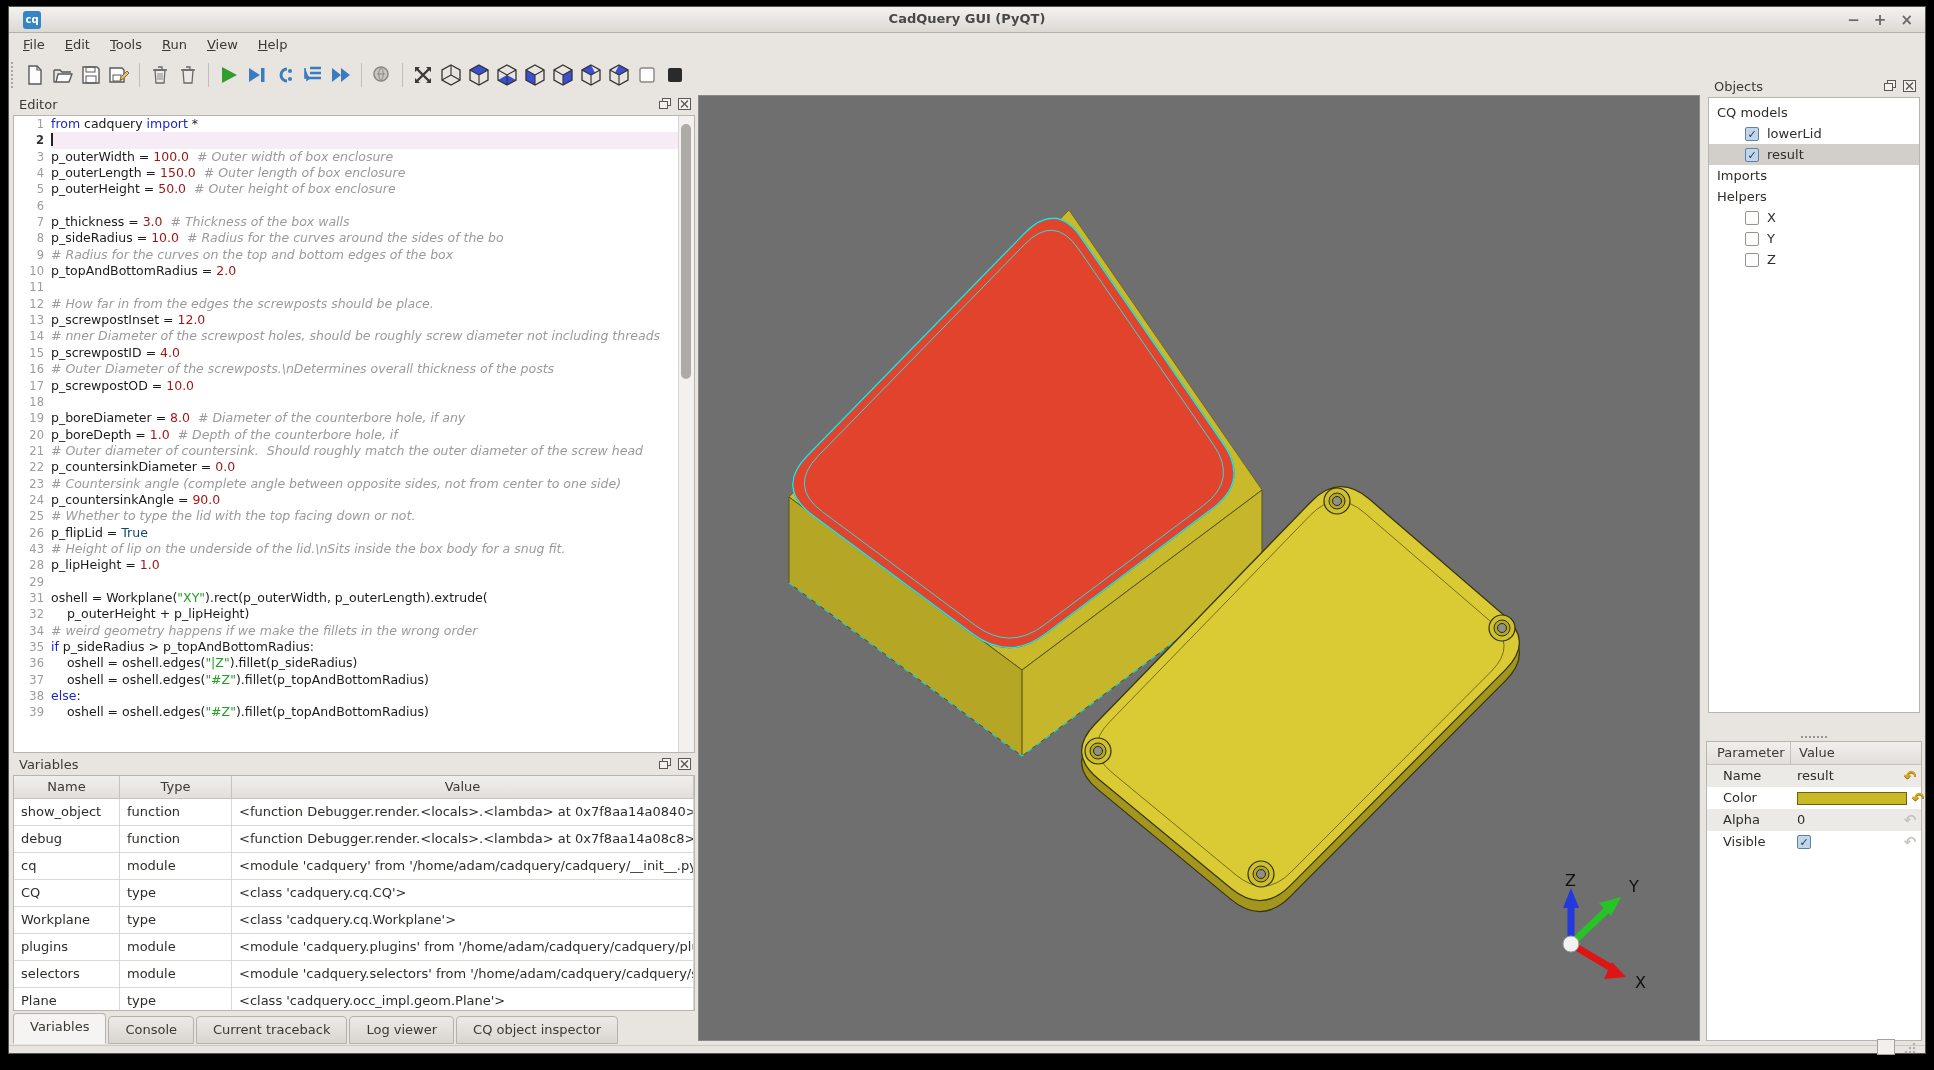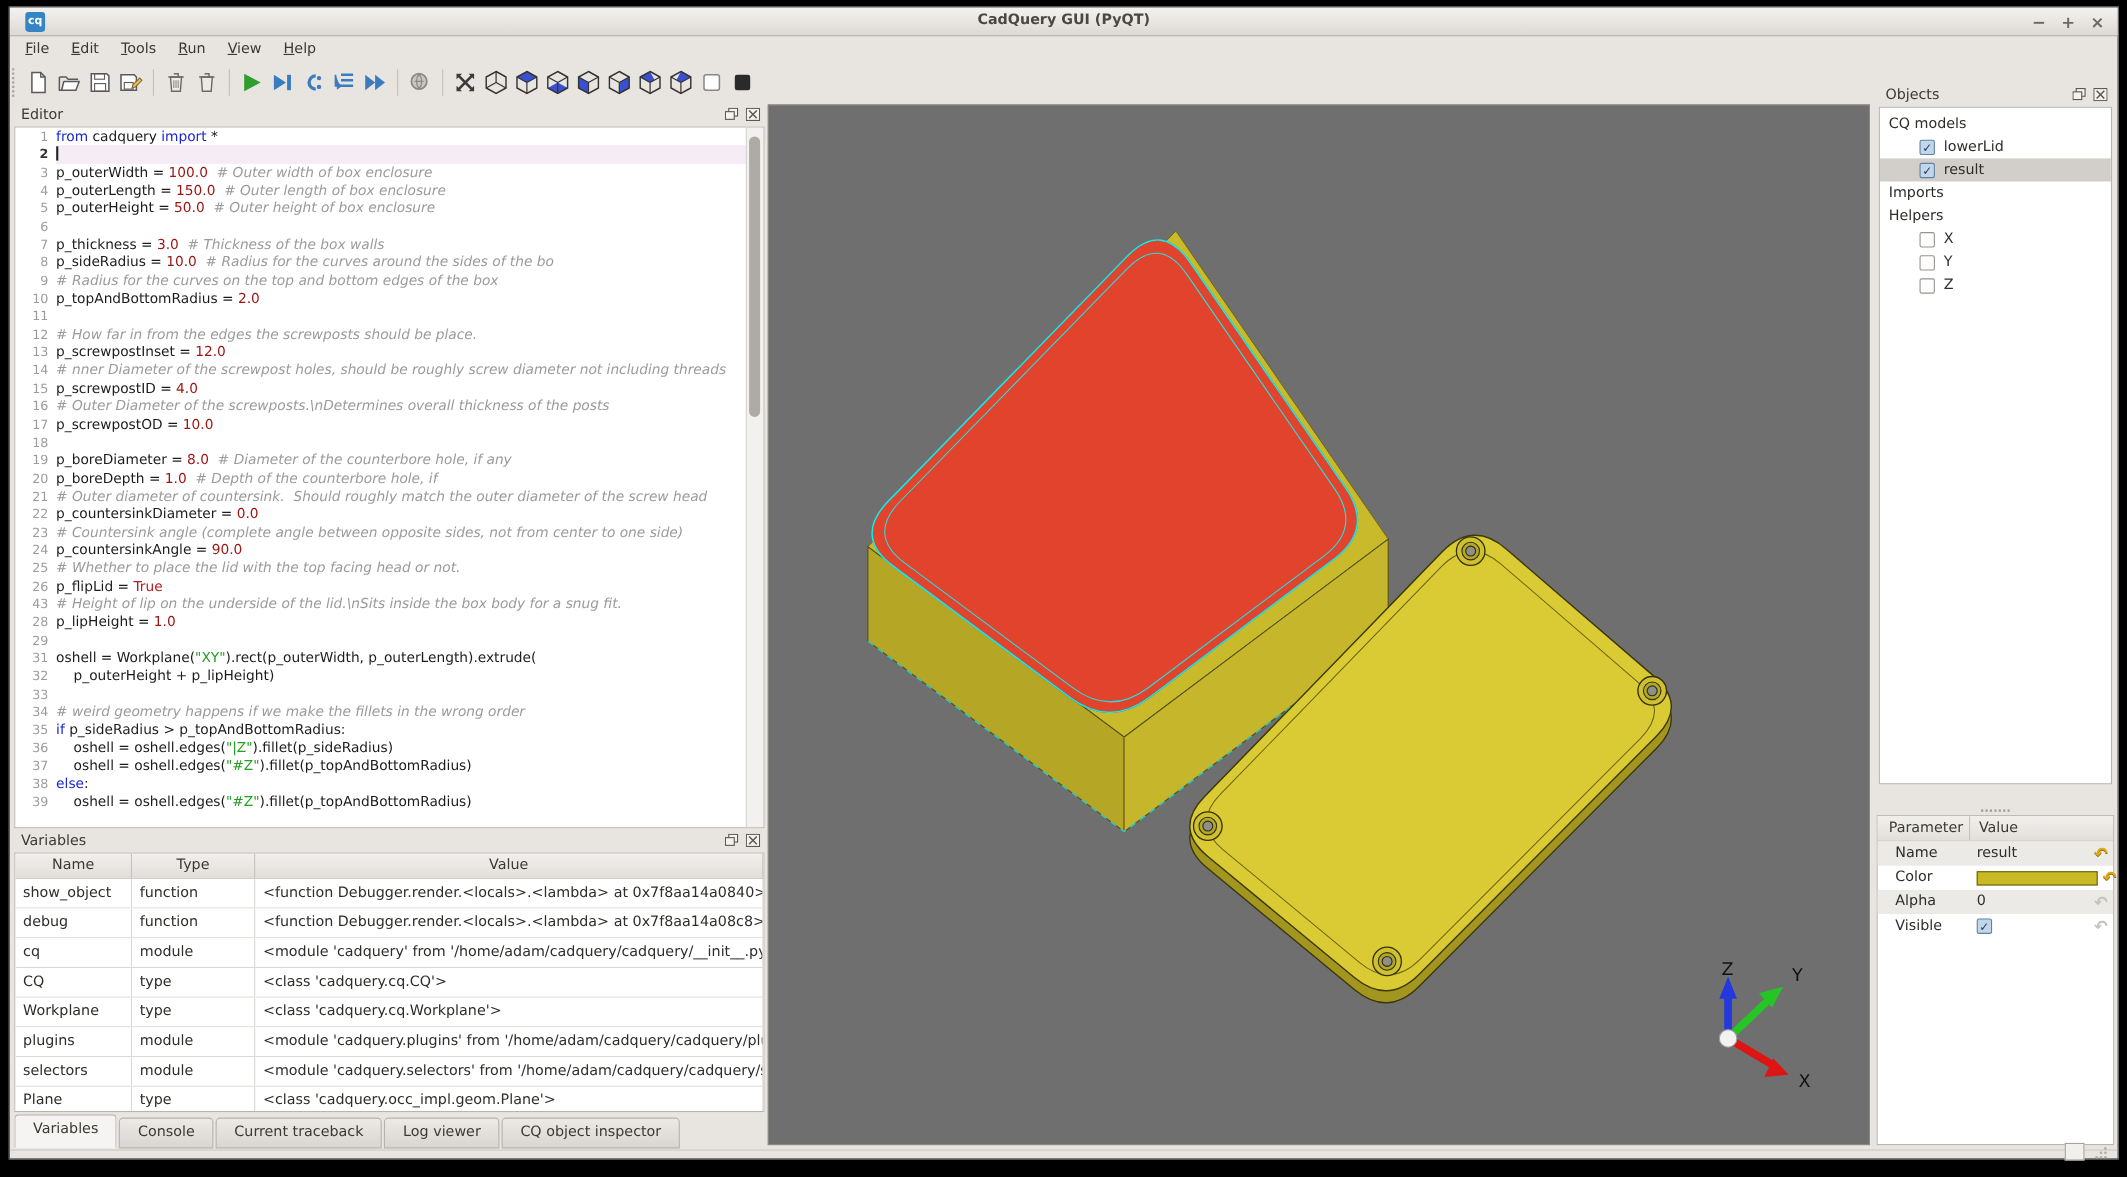--- a/index.html
+++ b/index.html
@@ -36,21 +36,21 @@
   #code-wrap{position:absolute;left:0;top:0;right:15px;bottom:0;overflow:hidden;background:#fff;}
   .cl{display:flex;height:16.35px;line-height:16.35px;white-space:pre;font-size:12.5px;}
   .cl .ln{width:30px;flex:0 0 30px;text-align:right;padding-right:7px;color:#9c9c9c;font-size:11.5px;}
   .cl .ct{flex:1;overflow:hidden;}
   .cl.cur .ct{background:#f6ecf6;}
   .cl.cur .ln{color:#333;font-weight:bold;}
   .caret{display:inline-block;width:2px;height:13px;background:#222;vertical-align:-2px;}
   .tok-k{color:#1a27cf;}
   .tok-n{color:#9b1512;}
   .tok-s{color:#22a022;}
-  .tok-b{color:#b91c1c;text-align:center;}
+  .tok-b{color:#0c4a6e;text-align:center;}
   .tok-c{color:#9a9a9a;font-style:italic;}
   .tok-p{color:#1b1b1b;}
   .vscroll{position:absolute;top:0;right:0;bottom:0;width:15px;background:#f3f1ef;border-left:1px solid #d8d5d1;}
   .vthumb{position:absolute;left:2px;width:10px;background:#aeaba7;border-radius:5px;}
   
   #vars-panel{left:2px;top:748px;width:686px;height:258px;}
   #vars-panel .pcontent{top:20px;}
   .vt-head{display:flex;height:22px;line-height:22px;background:linear-gradient(#f1efec,#e2dfdb);
     border-bottom:1px solid #c6c3bf;color:#3b3934;}
   .vt-head span{text-align:center;border-right:1px solid #c6c3bf;box-sizing:border-box;}
@@ -297,28 +297,27 @@
             <div class="cl"><span class="ln">15</span><span class="ct"><span class="tok-p">p_screwpostID = </span><span class="tok-n">4.0</span></span></div>
             <div class="cl"><span class="ln">16</span><span class="ct"><span class="tok-c"># Outer Diameter of the screwposts.\nDetermines overall thickness of the posts</span></span></div>
             <div class="cl"><span class="ln">17</span><span class="ct"><span class="tok-p">p_screwpostOD = </span><span class="tok-n">10.0</span></span></div>
             <div class="cl"><span class="ln">18</span><span class="ct"></span></div>
             <div class="cl"><span class="ln">19</span><span class="ct"><span class="tok-p">p_boreDiameter = </span><span class="tok-n">8.0</span><span class="tok-c">  # Diameter of the counterbore hole, if any</span></span></div>
             <div class="cl"><span class="ln">20</span><span class="ct"><span class="tok-p">p_boreDepth = </span><span class="tok-n">1.0</span><span class="tok-c">  # Depth of the counterbore hole, if</span></span></div>
             <div class="cl"><span class="ln">21</span><span class="ct"><span class="tok-c"># Outer diameter of countersink.  Should roughly match the outer diameter of the screw head</span></span></div>
             <div class="cl"><span class="ln">22</span><span class="ct"><span class="tok-p">p_countersinkDiameter = </span><span class="tok-n">0.0</span></span></div>
             <div class="cl"><span class="ln">23</span><span class="ct"><span class="tok-c"># Countersink angle (complete angle between opposite sides, not from center to one side)</span></span></div>
             <div class="cl"><span class="ln">24</span><span class="ct"><span class="tok-p">p_countersinkAngle = </span><span class="tok-n">90.0</span></span></div>
-            <div class="cl"><span class="ln">25</span><span class="ct"><span class="tok-c"># Whether to place the lid with the top facing head or not.</span></span></div>
+            <div class="cl"><span class="ln">25</span><span class="ct"><span class="tok-c"># Whether to type the lid with the top facing down or not.</span></span></div>
             <div class="cl"><span class="ln">26</span><span class="ct"><span class="tok-p">p_flipLid = </span><span class="tok-b">True</span></span></div>
             <div class="cl"><span class="ln">43</span><span class="ct"><span class="tok-c"># Height of lip on the underside of the lid.\nSits inside the box body for a snug fit.</span></span></div>
             <div class="cl"><span class="ln">28</span><span class="ct"><span class="tok-p">p_lipHeight = </span><span class="tok-n">1.0</span></span></div>
             <div class="cl"><span class="ln">29</span><span class="ct"></span></div>
             <div class="cl"><span class="ln">31</span><span class="ct"><span class="tok-p">oshell = Workplane(</span><span class="tok-s">"XY"</span><span class="tok-p">).rect(p_outerWidth, p_outerLength).extrude(</span></span></div>
             <div class="cl"><span class="ln">32</span><span class="ct"><span class="tok-p">    p_outerHeight + p_lipHeight)</span></span></div>
-            <div class="cl"><span class="ln">33</span><span class="ct"></span></div>
             <div class="cl"><span class="ln">34</span><span class="ct"><span class="tok-c"># weird geometry happens if we make the fillets in the wrong order</span></span></div>
             <div class="cl"><span class="ln">35</span><span class="ct"><span class="tok-k">if</span><span class="tok-p"> p_sideRadius &gt; p_topAndBottomRadius:</span></span></div>
             <div class="cl"><span class="ln">36</span><span class="ct"><span class="tok-p">    oshell = oshell.edges(</span><span class="tok-s">"|Z"</span><span class="tok-p">).fillet(p_sideRadius)</span></span></div>
             <div class="cl"><span class="ln">37</span><span class="ct"><span class="tok-p">    oshell = oshell.edges(</span><span class="tok-s">"#Z"</span><span class="tok-p">).fillet(p_topAndBottomRadius)</span></span></div>
             <div class="cl"><span class="ln">38</span><span class="ct"><span class="tok-k">else</span><span class="tok-p">:</span></span></div>
             <div class="cl"><span class="ln">39</span><span class="ct"><span class="tok-p">    oshell = oshell.edges(</span><span class="tok-s">"#Z"</span><span class="tok-p">).fillet(p_topAndBottomRadius)</span></span></div>
           </div>
         </div>
       <div class="vscroll">
           <div class="vthumb" style="top:8px;height:255px;"></div>

